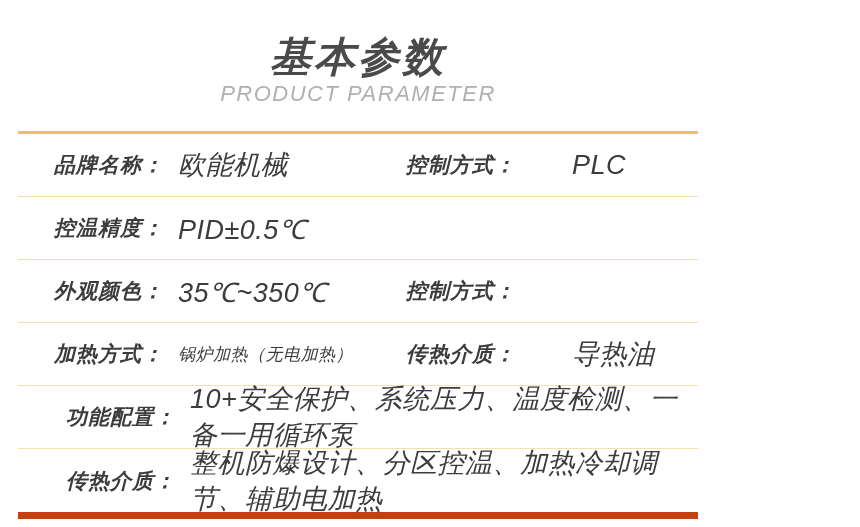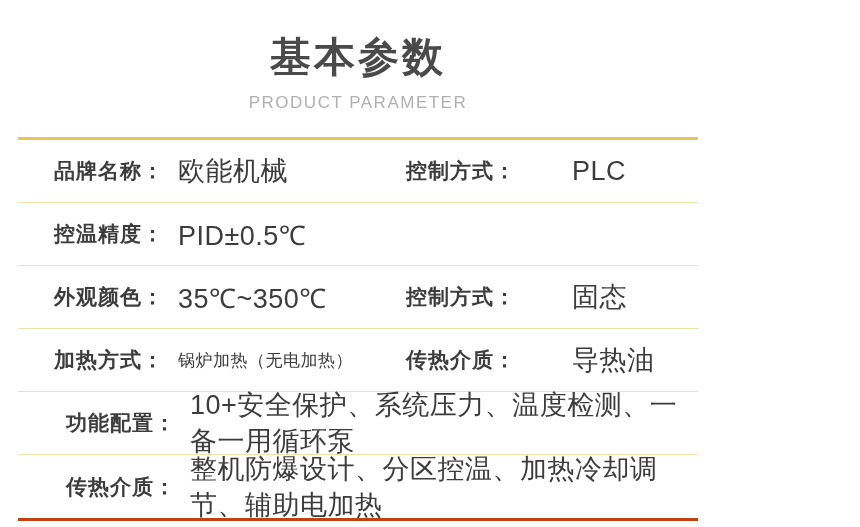--- a/index.html
+++ b/index.html
@@ -8,44 +8,44 @@
     width: 860px; height: 527px;
     background: #ffffff;
     font-family: "Liberation Sans", sans-serif;
   }
   .page {
     width: 716px;
     height: 527px;
     background: #ffffff;
     position: relative;
     overflow: hidden;
+    font-style: italic;
   }
   .header {
     text-align: center;
     padding-top: 34px;
   }
   .title {
     font-size: 41px;
     font-weight: bold;
     color: #4a4a4a;
     letter-spacing: 3px;
     line-height: 1.15;
     margin: 0;
   }
   .subtitle {
-    font-size: 17px;
+    font-size: 22px;
     color: #b0b0b0;
     letter-spacing: 1.5px;
-    margin-top: 12px;
     font-weight: normal;
   }
   .table-wrap {
     margin: 24px 18px 0 18px;
     border-top: 3px solid #e8c45a;
-    border-bottom: 3px solid #c2410c;
+    border-bottom: 7px solid #c2410c;
   }
   .row {
     display: flex;
     border-bottom: 1px solid #f2e2a8;
     height: 63px;
     align-items: center;
   }
   .row.last { border-bottom: none; }
   .cell {
     display: flex;
@@ -114,21 +114,20 @@
       </div>
     </div>
 
     <div class="row">
       <div class="cell half">
         <div class="label">外观颜色：</div>
         <div class="value">35℃~350℃</div>
       </div>
       <div class="cell half">
         <div class="label wide">控制方式：</div>
-        <div class="value rightcol">固态</div>
       </div>
     </div>
 
     <div class="row">
       <div class="cell half">
         <div class="label">加热方式：</div>
         <div class="value smalltail">锅炉加热（无电加热）</div>
       </div>
       <div class="cell half">
         <div class="label wide">传热介质：</div>

